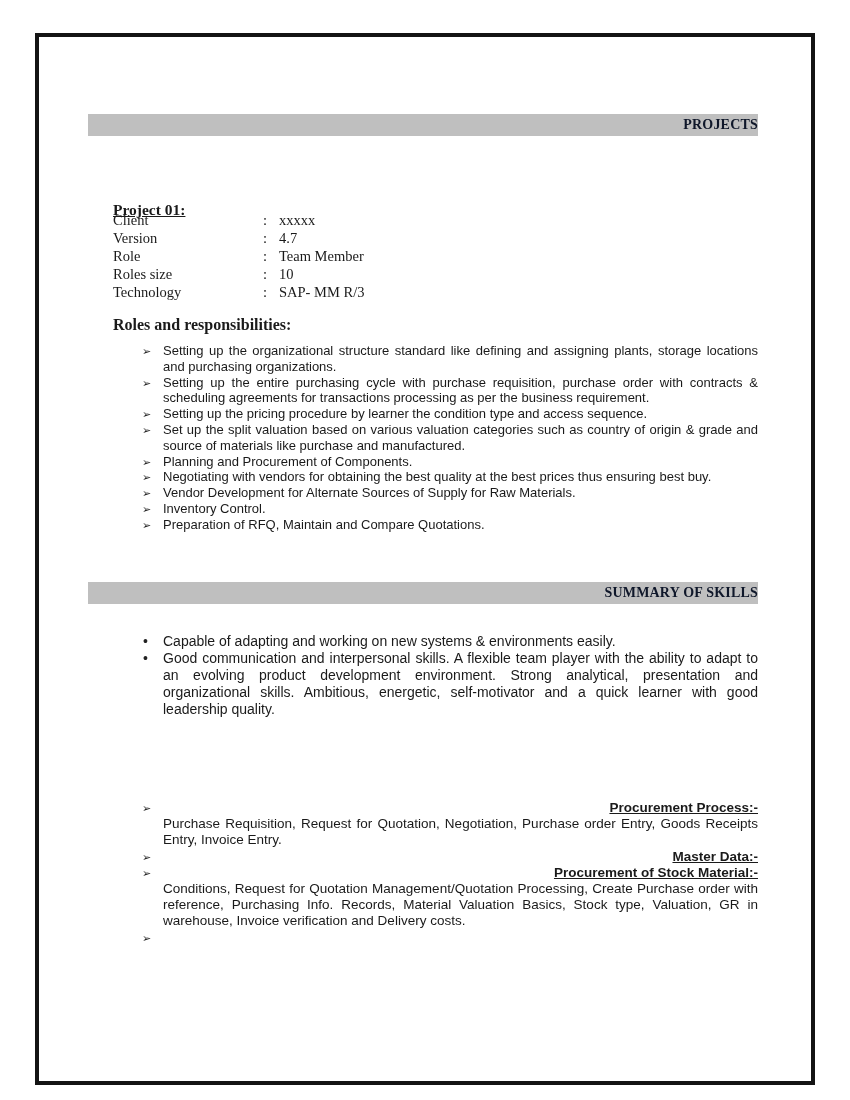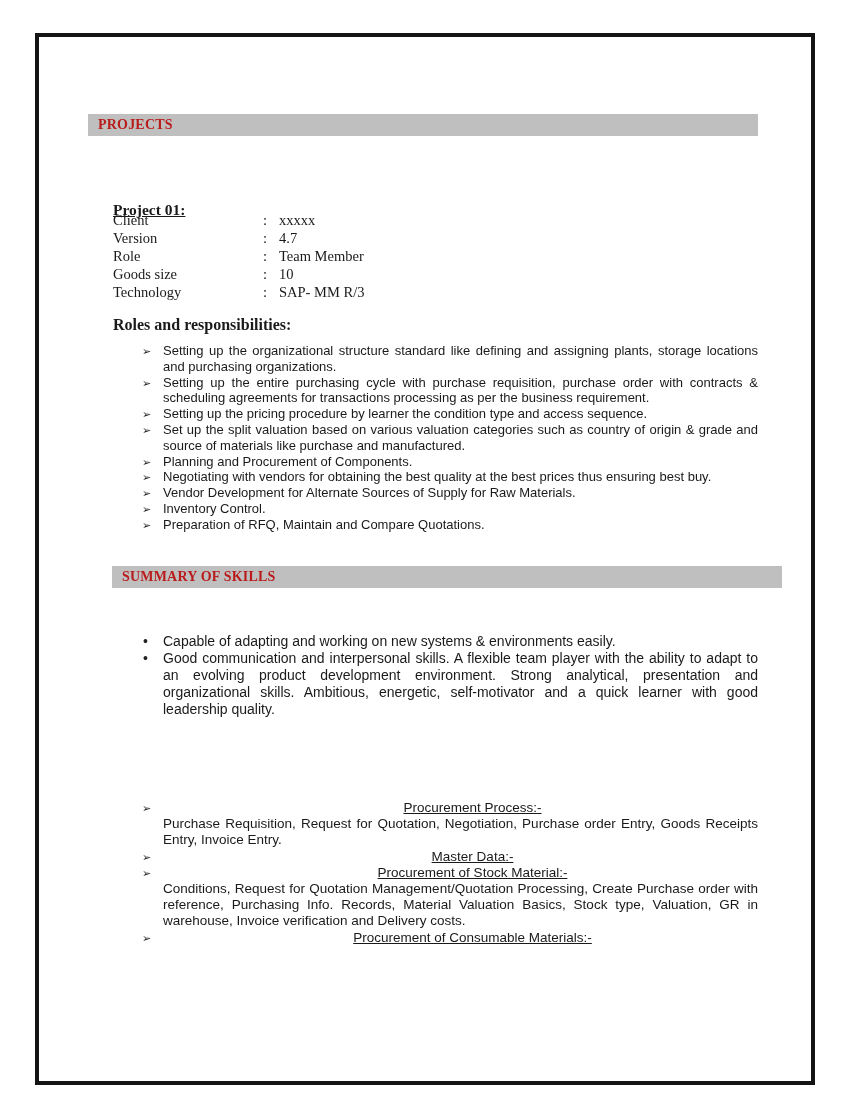--- a/index.html
+++ b/index.html
@@ -34,25 +34,26 @@
     left: 49px;
     width: 670px;
     background: #bfbfbf;
     font-family: "Liberation Serif", serif;
     font-weight: bold;
     font-size: 14px;
     line-height: 22px;
     height: 22px;
     padding-left: 10px;
     box-sizing: border-box;
-    color: #b91c1c;
+    color: #0f172a;
     letter-spacing: 0.2px;
+    text-align: right;
   }
   .bar-projects { top: 77px; }
-  .bar-skills   { top: 529px; margin-left: 24px; }
+  .bar-skills   { top: 545px; }
   .bar-comp     { top: 725px; }
 
   .project-title {
     position: absolute;
     left: 74px;
     top: 164px;
     font-weight: bold;
     font-size: 15.5px;
     text-decoration: underline;
   }
@@ -123,23 +124,23 @@
     left: 101px;
     top: 763px;
     width: 618px;
     font-family: "Liberation Sans", sans-serif;
     font-size: 13.5px;
     line-height: 16.2px;
     text-align: justify;
   }
   .comp-title {
     display: block;
-    font-weight: normal;
+    font-weight: bold;
     text-decoration: underline;
-    text-align: center;
+    text-align: right;
     padding-left: 24px;
   }
   .comp-desc {
     display: block;
   }
 </style>
 </head>
 <body>
 
 <div class="page">
@@ -161,21 +162,21 @@
         <span>Version</span>
           <span>:</span>
           <span>4.7</span>
       </div>
       <div class="drow">
         <span>Role</span>
           <span>:</span>
           <span>Team Member</span>
       </div>
       <div class="drow">
-        <span>Goods size</span>
+        <span>Roles size</span>
           <span>:</span>
           <span>10</span>
       </div>
       <div class="drow">
         <span>Technology</span>
           <span>:</span>
           <span>SAP- MM R/3</span>
       </div>
     </div>
 
@@ -235,18 +236,17 @@
         <span class="marker">➢</span>
         <span class="comp-title">Master Data:-</span>
       </div>
       <div class="arrow-item">
         <span class="marker">➢</span>
         <span class="comp-title">Procurement of Stock Material:-</span>
         <span class="comp-desc">Conditions, Request for Quotation Management/Quotation Processing, Create Purchase order with reference, Purchasing Info. Records, Material Valuation Basics, Stock type, Valuation, GR in warehouse, Invoice verification and Delivery costs.</span>
       </div>
       <div class="arrow-item">
         <span class="marker">➢</span>
-        <span class="comp-title">Procurement of Consumable Materials:-</span>
       </div>
     </div>
 
   </div>
 </div>
 
 </body></html>

